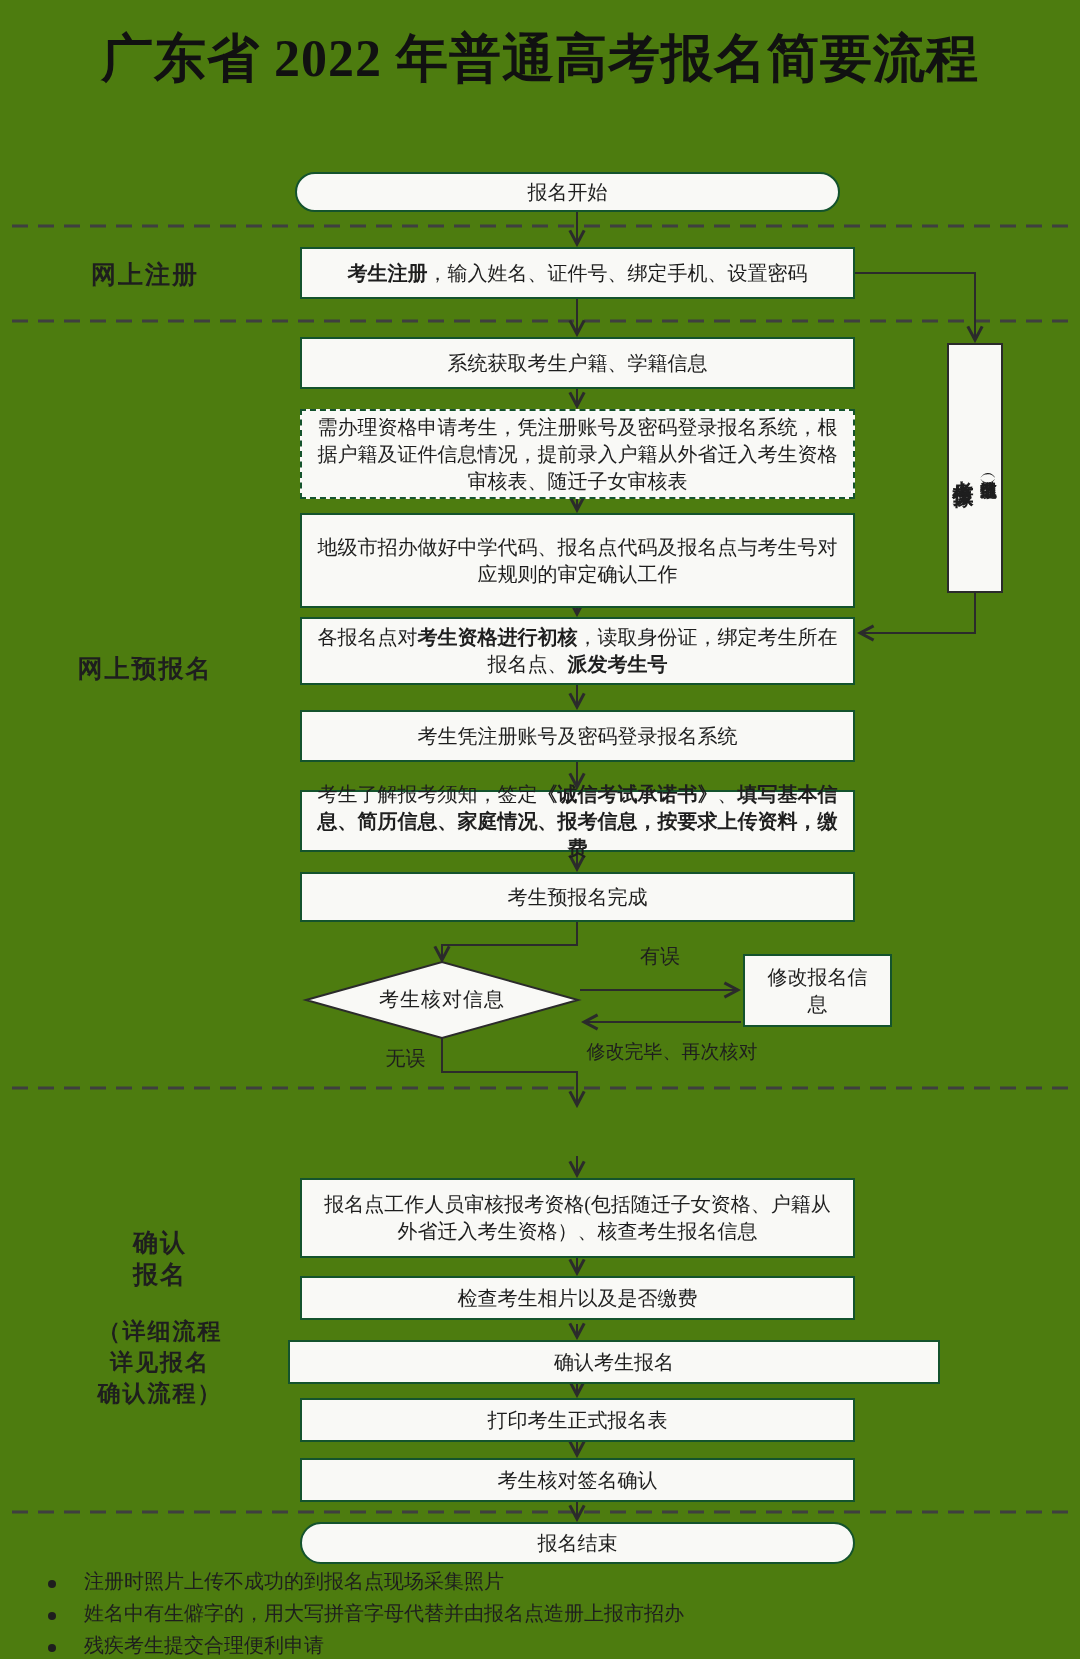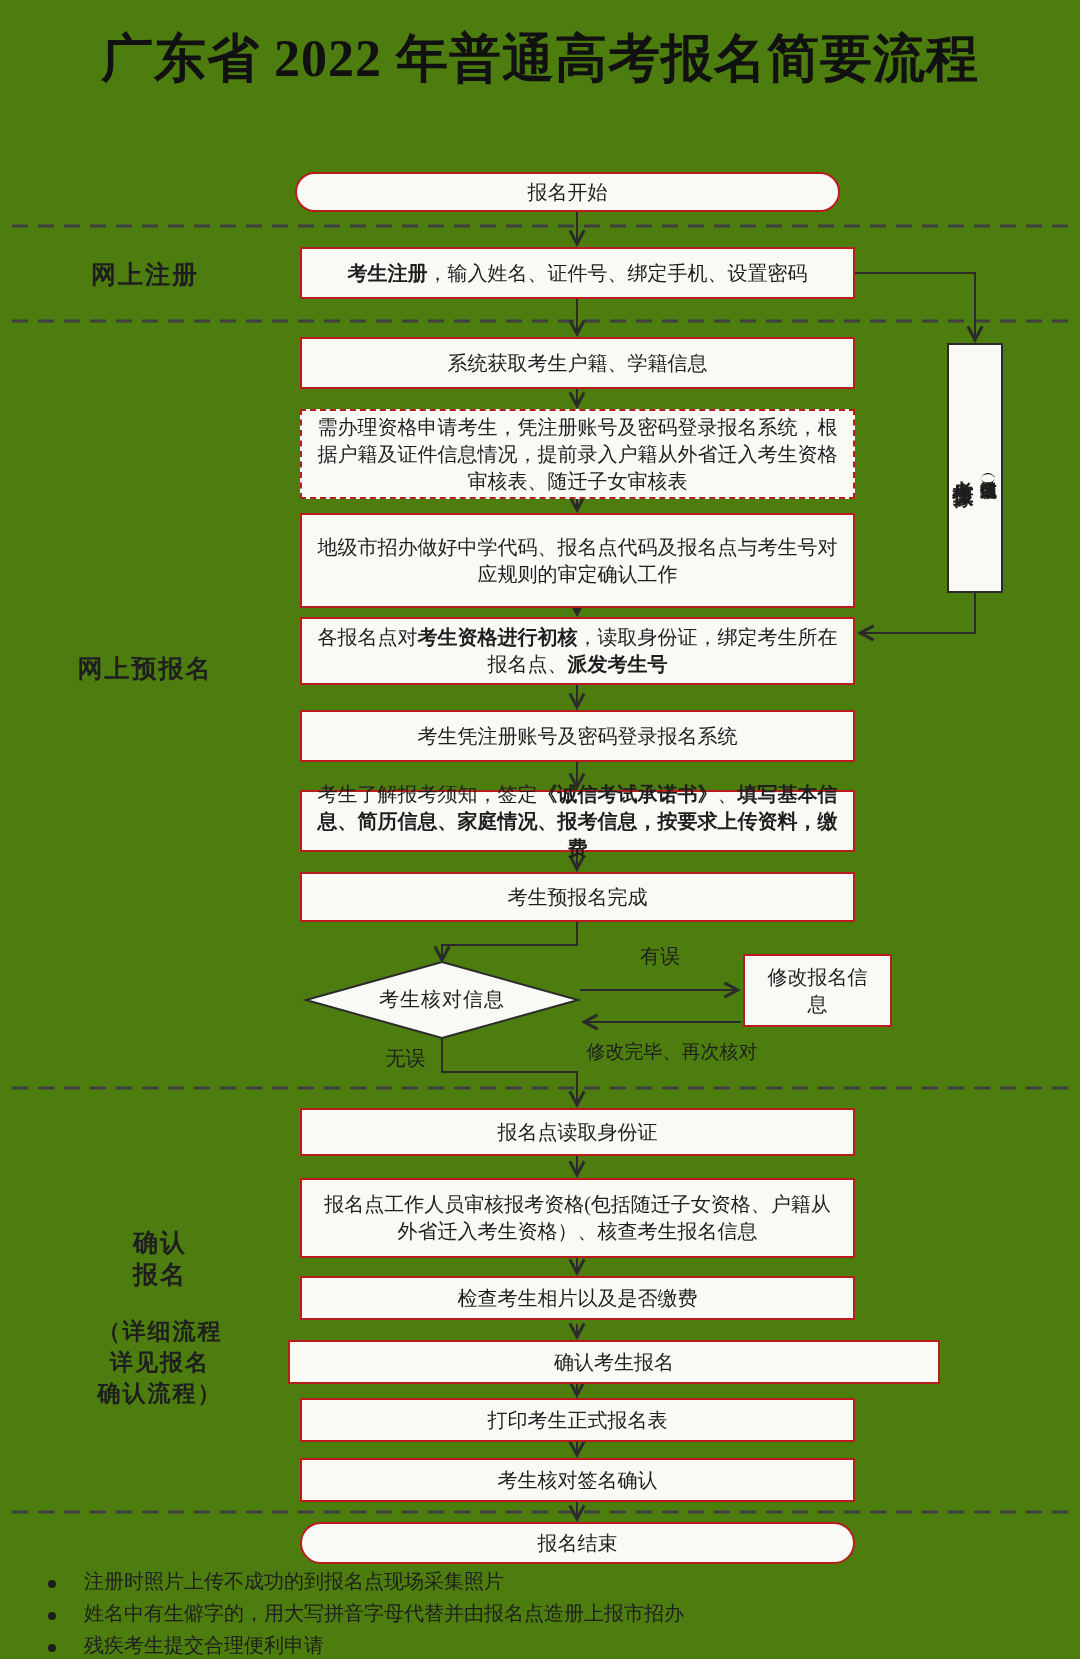--- a/index.html
+++ b/index.html
@@ -16,21 +16,21 @@
     overflow:hidden;
   }
   .title{
     position:absolute;left:0;top:24px;width:1080px;
     text-align:center;font-size:52px;font-weight:700;
     letter-spacing:1px;color:#111;
   }
   svg.wires{position:absolute;left:0;top:0;width:1080px;height:1659px;}
   .node{
     position:absolute;
-    border:2px solid #b91c1c;
+    border:2px solid #14532d;
     background:#f9f9f6;
     display:flex;align-items:center;justify-content:center;
     text-align:center;
     font-size:20px;line-height:1.35;
     padding:2px 14px;box-sizing:border-box;
   }
   .node.dashed{border-style:dashed;}
   .node.pill{border-radius:24px;}
   .seg b,.node b{font-weight:700;}
   .label{
@@ -145,21 +145,20 @@
 
   <div class="vbox">
     <div class="vmain">考生摄像</div>
     <div class="vnote">（通过微信或报名系统）</div>
   </div>
 
   <div class="label edge-label" style="left:610px;top:942px;width:100px;height:28px;">有误</div>
   <div class="label edge-label" style="left:358px;top:1044px;width:95px;height:28px;">无误</div>
   <div class="label edge-label" style="left:572px;top:1038px;width:200px;height:28px;font-size:19px;">修改完毕、再次核对</div>
 
-  <div class="node" style="left:300px;top:1108px;width:555px;height:48px;">报名点读取身份证</div>
 
   <div class="node" style="left:300px;top:1178px;width:555px;height:80px;">报名点工作人员审核报考资格(包括随迁子女资格、户籍从外省迁入考生资格）、核查考生报名信息</div>
 
   <div class="node" style="left:300px;top:1276px;width:555px;height:44px;">检查考生相片以及是否缴费</div>
 
   <div class="node" style="left:288px;top:1340px;width:652px;height:44px;">确认考生报名</div>
 
   <div class="node" style="left:300px;top:1398px;width:555px;height:44px;">打印考生正式报名表</div>
 
   <div class="node" style="left:300px;top:1458px;width:555px;height:44px;">考生核对签名确认</div>

